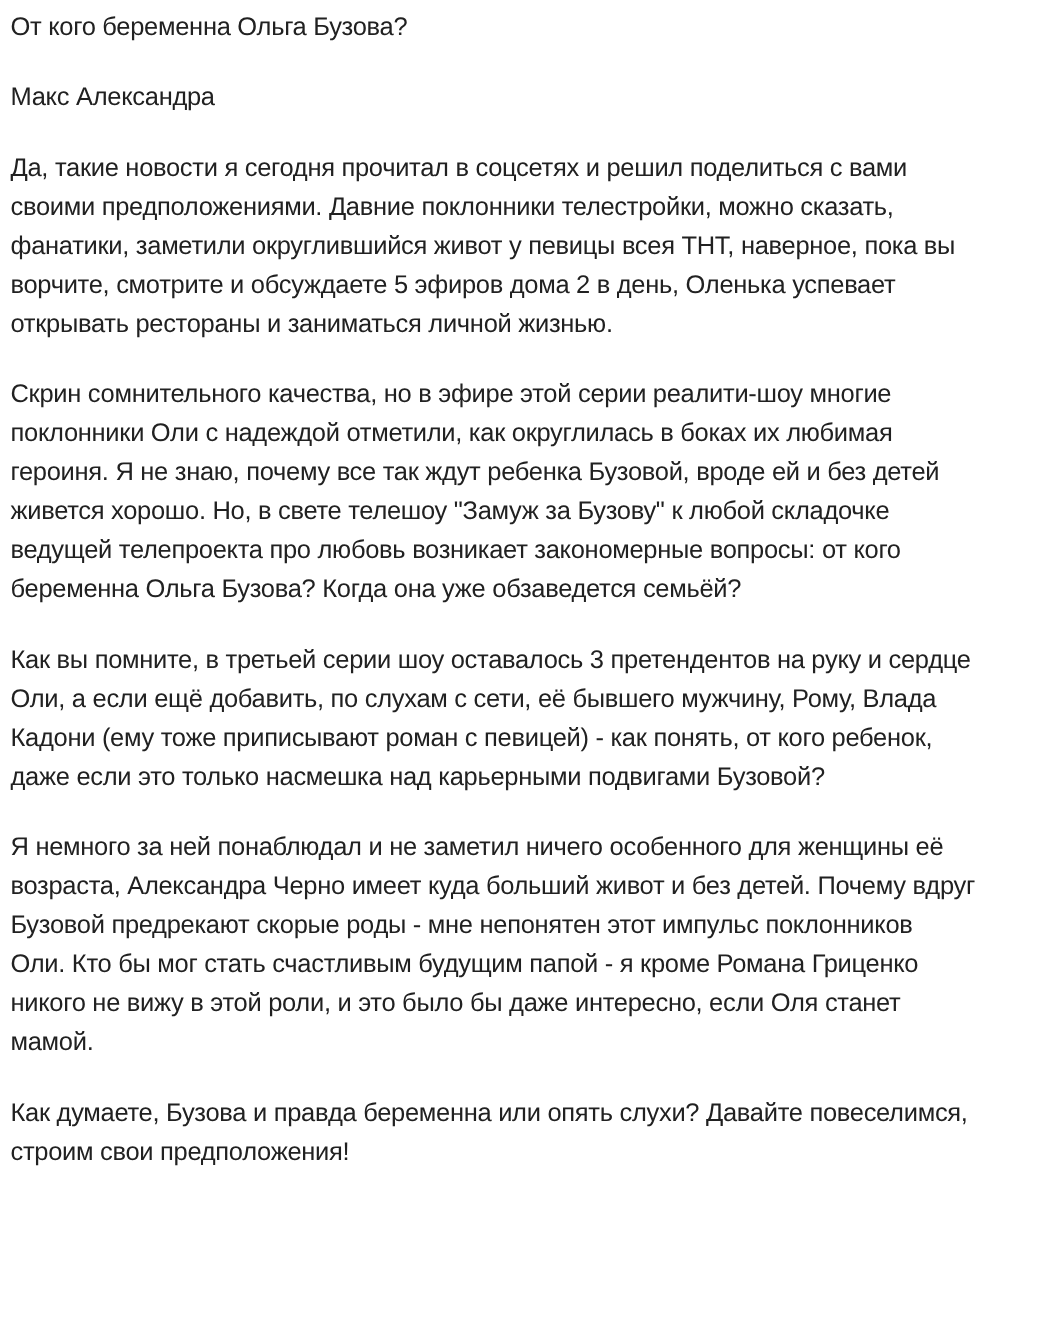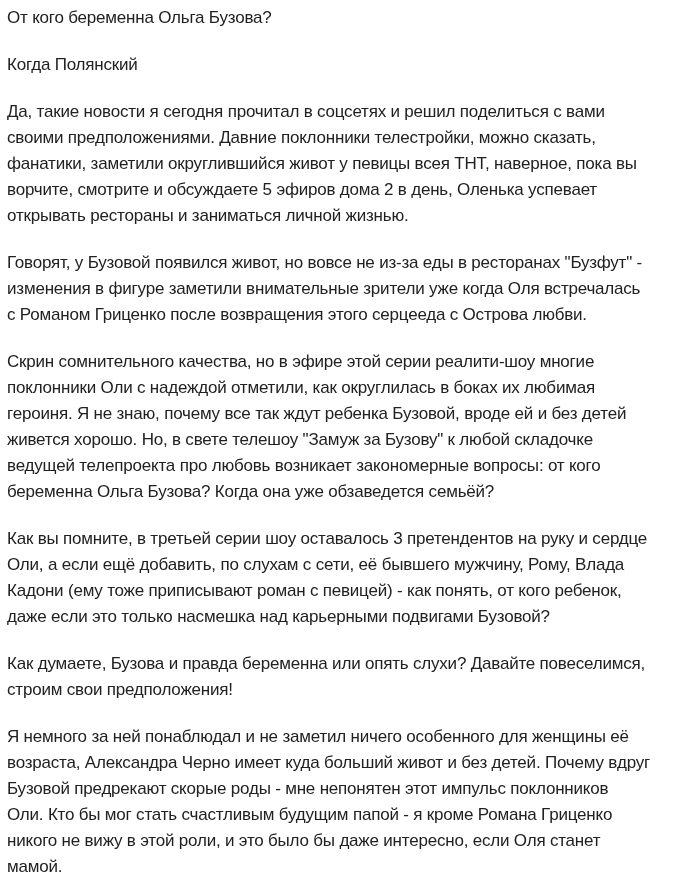--- a/index.html
+++ b/index.html
@@ -30,46 +30,43 @@
     white-space: pre-line;
     word-spacing: normal;
   }
 </style>
 </head>
 <body style="background: rgb(255, 255, 255); color: rgb(33, 33, 33);">
 
 <main class="article">
   <h1 class="article-title">От кого беременна Ольга Бузова?</h1>
 
-  <p class="article-author">Когда Полянский</p>
+  <p class="article-author">Макс Александра</p>
 
   <p class="article-paragraph">Да, такие новости я сегодня прочитал в соцсетях и решил поделиться с вами
 своими предположениями. Давние поклонники телестройки, можно сказать,
 фанатики, заметили округлившийся живот у певицы всея ТНТ, наверное, пока вы
 ворчите, смотрите и обсуждаете 5 эфиров дома 2 в день, Оленька успевает
 открывать рестораны и заниматься личной жизнью.</p>
 
-  <p class="article-paragraph">Говорят, у Бузовой появился живот, но вовсе не из-за еды в ресторанах "Бузфут" -
-изменения в фигуре заметили внимательные зрители уже когда Оля встречалась
-с Романом Гриценко после возвращения этого серцееда с Острова любви.</p>
 
   <p class="article-paragraph">Скрин сомнительного качества, но в эфире этой серии реалити-шоу многие
 поклонники Оли с надеждой отметили, как округлилась в боках их любимая
 героиня. Я не знаю, почему все так ждут ребенка Бузовой, вроде ей и без детей
 живется хорошо. Но, в свете телешоу "Замуж за Бузову" к любой складочке
 ведущей телепроекта про любовь возникает закономерные вопросы: от кого
 беременна Ольга Бузова? Когда она уже обзаведется семьёй?</p>
 
   <p class="article-paragraph">Как вы помните, в третьей серии шоу оставалось 3 претендентов на руку и сердце
 Оли, а если ещё добавить, по слухам с сети, её бывшего мужчину, Рому, Влада
 Кадони (ему тоже приписывают роман с певицей) - как понять, от кого ребенок,
 даже если это только насмешка над карьерными подвигами Бузовой?</p>
 
-  <p class="article-paragraph">Как думаете, Бузова и правда беременна или опять слухи? Давайте повеселимся,
-строим свои предположения!</p>
-
   <p class="article-paragraph">Я немного за ней понаблюдал и не заметил ничего особенного для женщины её
 возраста, Александра Черно имеет куда больший живот и без детей. Почему вдруг
 Бузовой предрекают скорые роды - мне непонятен этот импульс поклонников
 Оли. Кто бы мог стать счастливым будущим папой - я кроме Романа Гриценко
 никого не вижу в этой роли, и это было бы даже интересно, если Оля станет
 мамой.</p>
+
+  <p class="article-paragraph">Как думаете, Бузова и правда беременна или опять слухи? Давайте повеселимся,
+строим свои предположения!</p>
 </main>
 
 </body></html>

